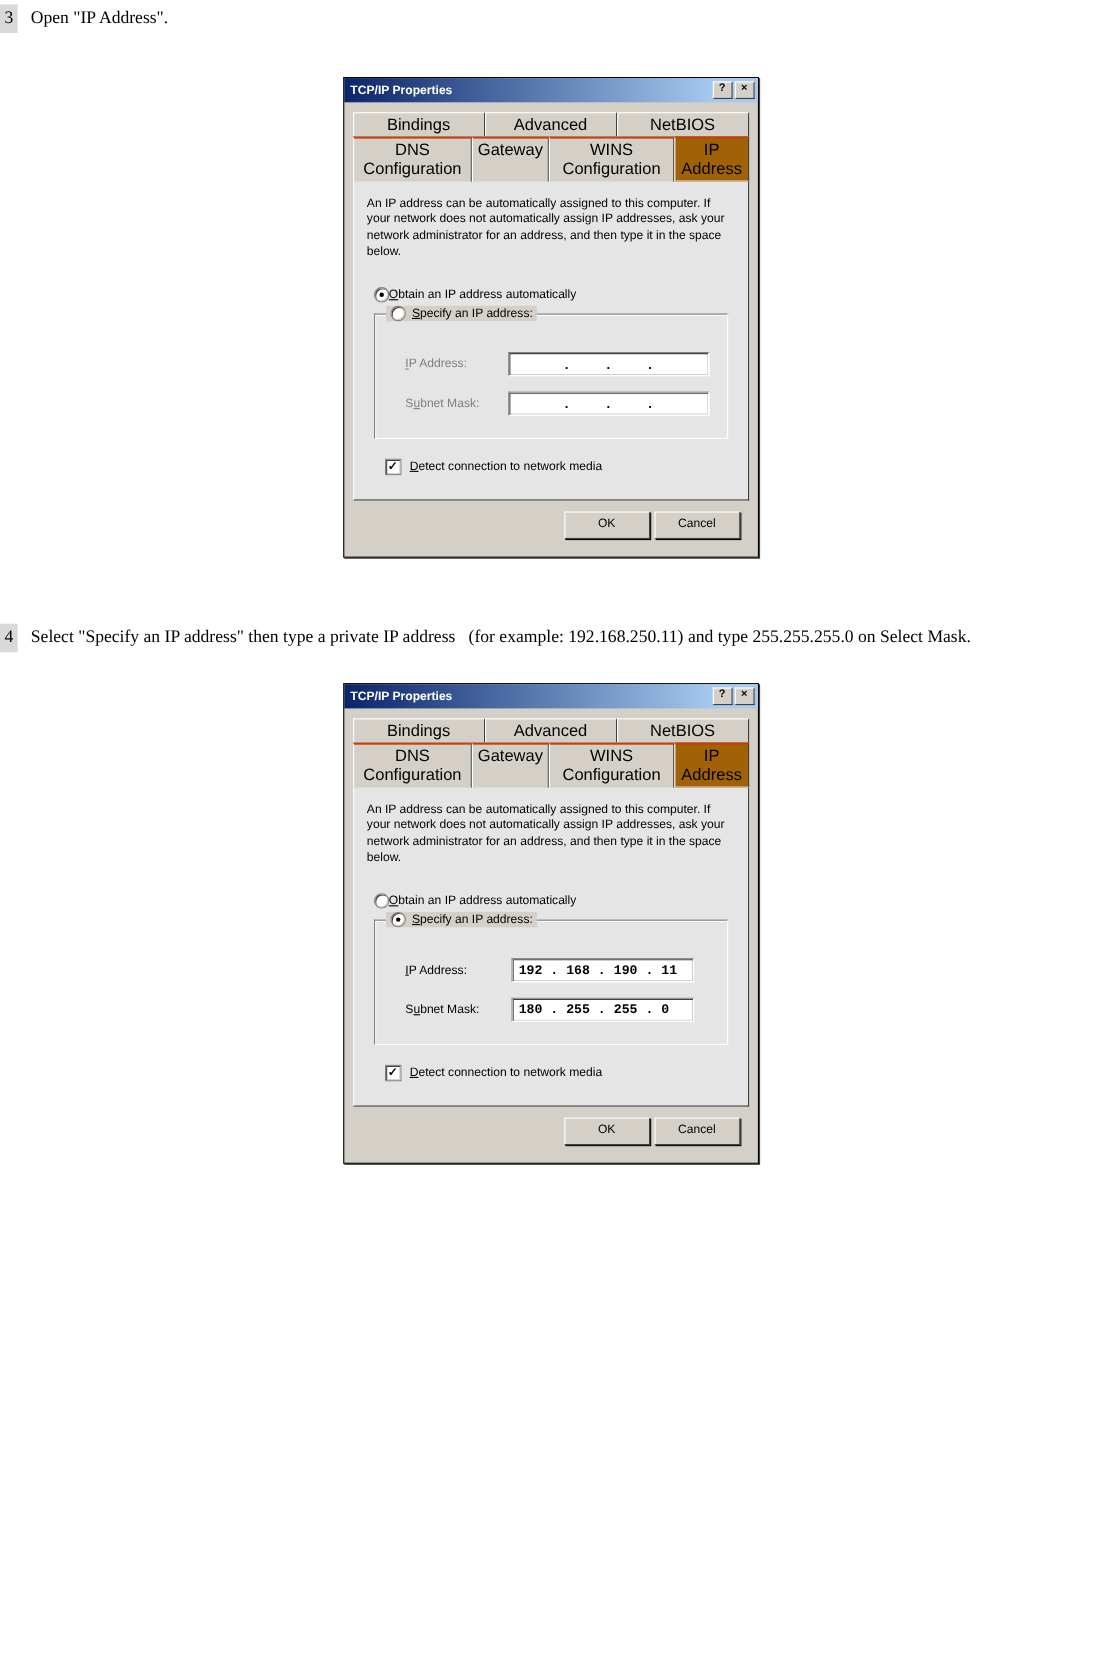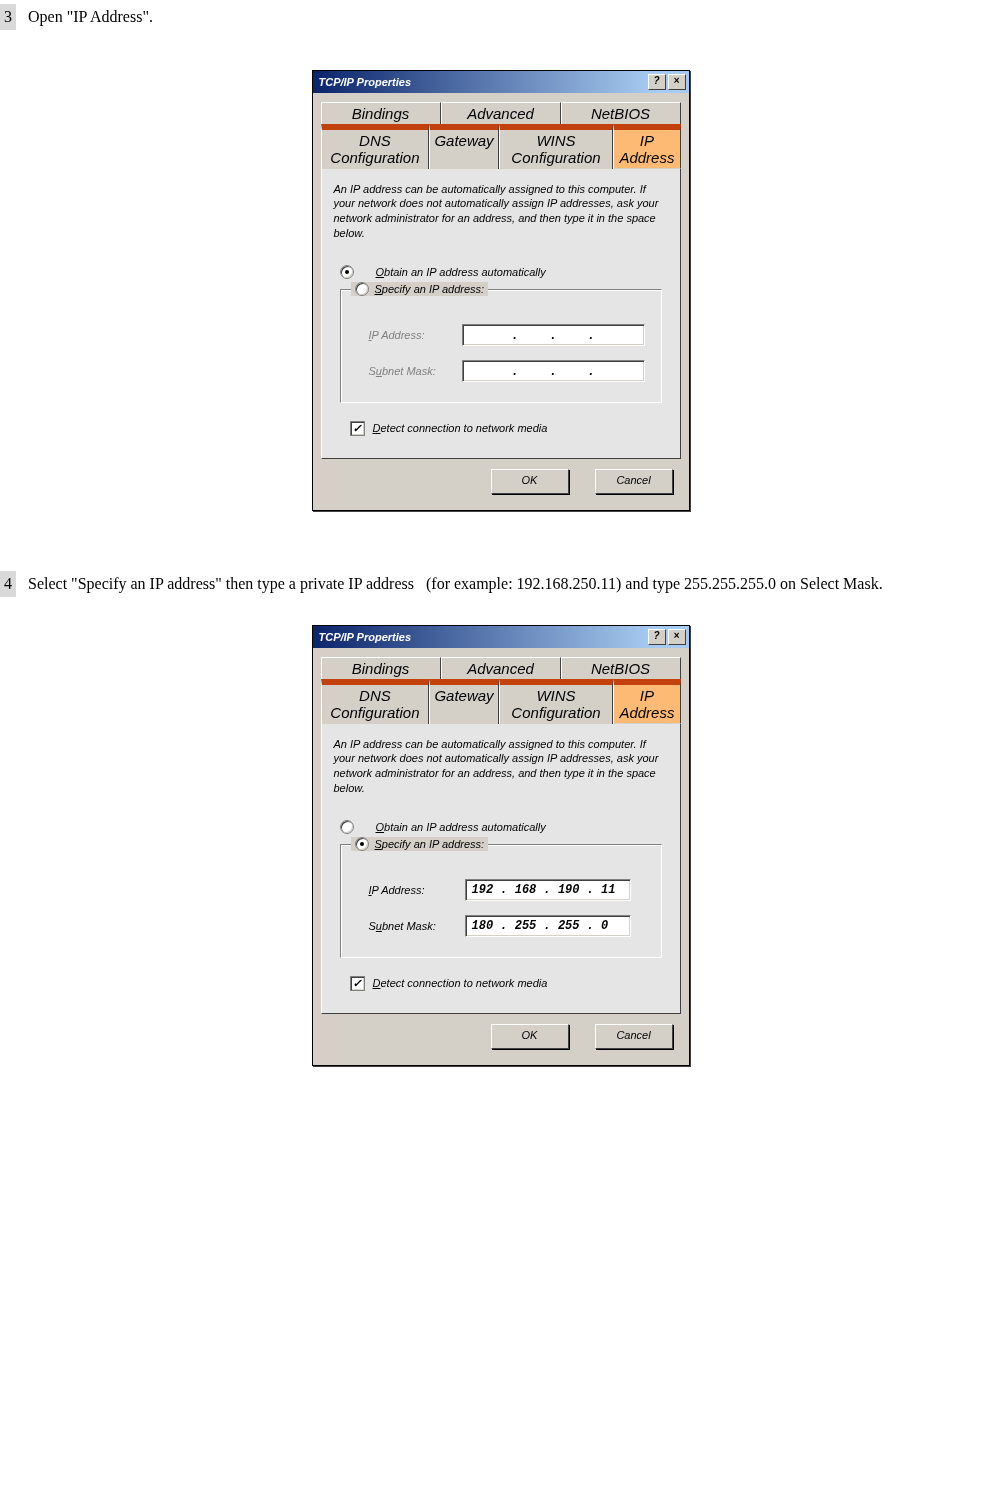--- a/index.html
+++ b/index.html
@@ -26,21 +26,20 @@
     padding: 0 4px;
     margin-right: 8px;
     font-family: "Times New Roman", Times, serif;
   }
   .step-text {
     font-family: "Times New Roman", Times, serif;
   }
   .dialog-center {
     text-align: center;
     margin: 40px 0 60px 0;
-    font-style: italic;
   }
   .dialog {
     display: inline-block;
     width: 376px;
     text-align: left;
     font-family: Tahoma, Arial, sans-serif;
     font-size: 11px;
     color: #000;
     border: 1px solid #000;
     background: #d4d0c8;
@@ -95,24 +94,24 @@
     border-bottom: none;
     background: #d4d0c8;
     padding: 2px 6px;
     text-align: center;
     font-size: 15px;
     position: relative;
     top: 1px;
     margin-right: 0;
   }
   .tab.second-row {
-    border-top: 6px solid #c2410c;
+    border-top: 2px solid #c2410c;
   }
   .tab.active {
-    background: #fdba74;
+    background: #a16207;
     font-weight: normal;
     border-bottom: 1px solid #d4d0c8;
     position: relative;
     z-index: 3;
     padding: 2px 8px;
   }
   .tab-row.second {
     position: relative;
     top: 0;
     z-index: 3;
@@ -132,21 +131,21 @@
   }
   .panel-text {
     font-size: 11px;
     line-height: 1.35;
     margin-bottom: 24px;
   }
   .radio-row {
     margin: 6px 0 6px 6px;
     display: flex;
     align-items: center;
-    gap: 22px;
+    gap: 0;
   }
   .radio-outer {
     width: 12px;
     height: 12px;
     border-radius: 50%;
     background: #fff;
     border: 1px solid #808080;
     box-shadow: inset -1px -1px 0 #d4d0c8, inset 1px 1px 0 #404040;
     display: flex;
     align-items: center;
@@ -233,21 +232,21 @@
     align-items: center;
     justify-content: center;
     font-size: 11px;
     line-height: 1;
     font-weight: bold;
     color: #000;
   }
   .dlg-buttons {
     display: flex;
     justify-content: flex-end;
-    gap: 26px;
+    gap: 4px;
     padding: 10px 8px 8px 8px;
   }
   .win-btn {
     width: 76px;
     height: 23px;
     background: #d4d0c8;
     border: 1px solid #fff;
     border-right-color: #404040;
     border-bottom-color: #404040;
     box-shadow: 1px 1px 0 #000;

